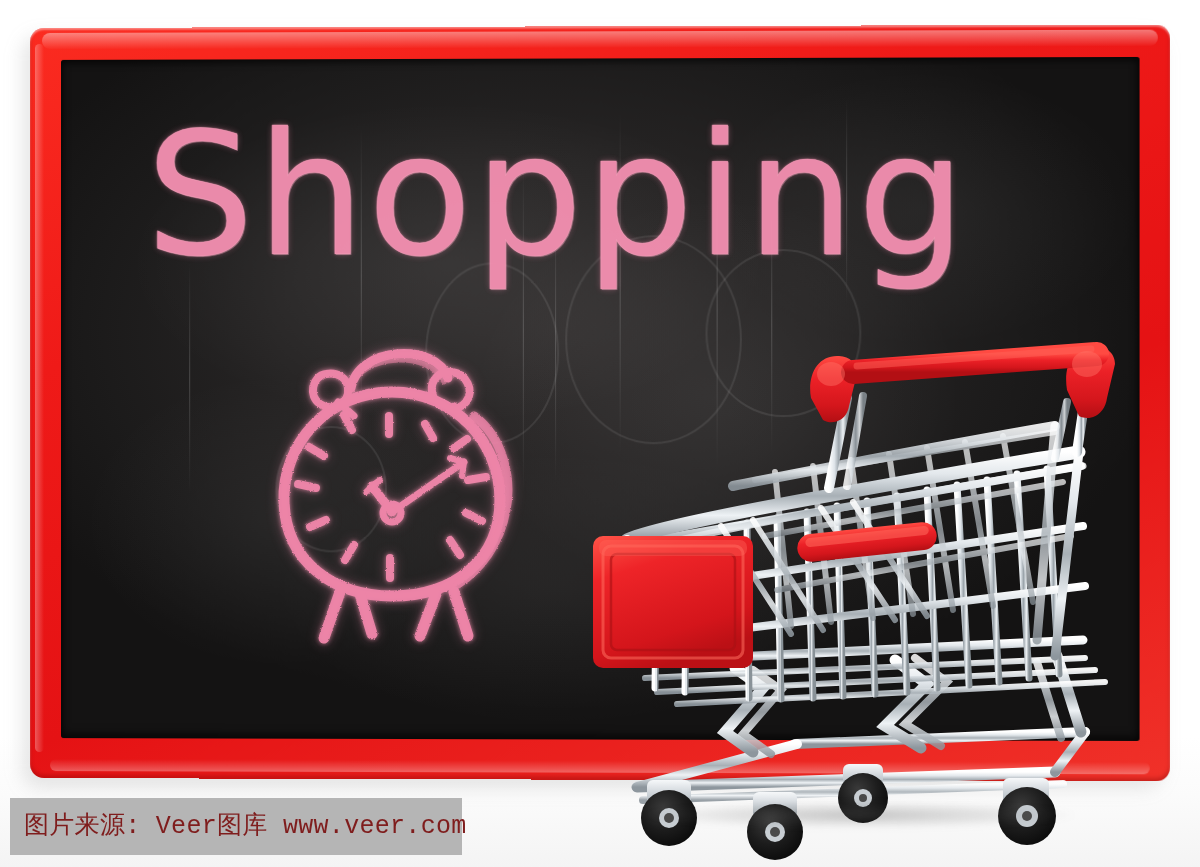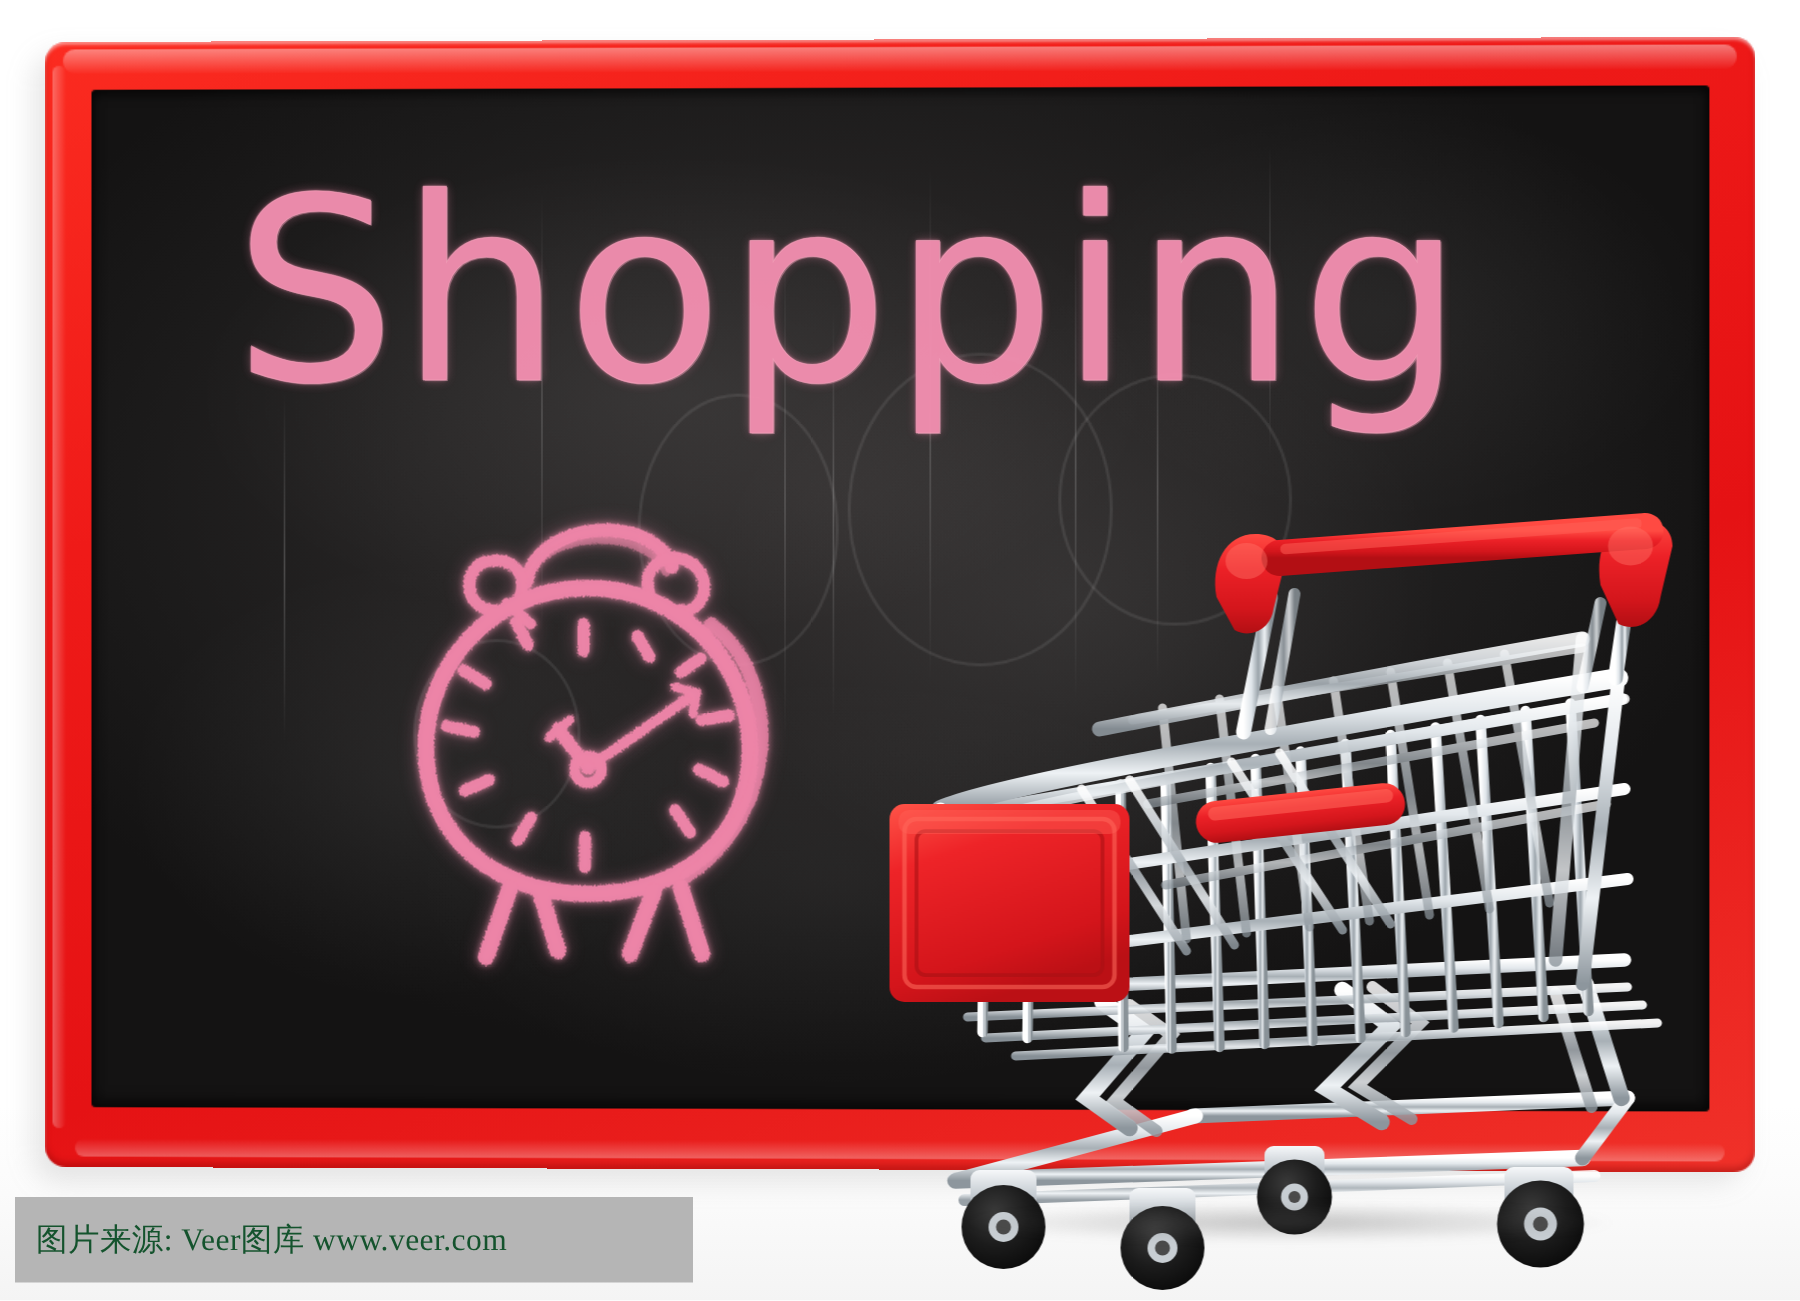--- a/index.html
+++ b/index.html
@@ -114,21 +114,21 @@
   
   .ghost {
     position:absolute;
     border: 2px solid rgba(225,225,225,0.10);
     border-radius: 50%;
   }
 
   
   .chalk-word {
     position: absolute;
-    left: 156px;
+    left: 146px;
     top: 100px;
     width: 800px;
     height: 190px;
     color: #f38fb0;
     font-family: "DejaVu Sans", sans-serif;
     font-size: 170px;
     line-height: 190px;
     letter-spacing: 3px;
     font-weight: 400;
     white-space: nowrap;
@@ -179,23 +179,23 @@
     top: 798px;
     width: 452px;
     height: 57px;
     background: #b5b5b5;
     display: flex;
     align-items: center;
     padding-left: 14px;
     box-sizing: border-box;
   }
   .watermark-text {
-    color: #14532d;
-    font-family: Liberation Serif, serif;
-    font-size: 21px;
+    color: #7f1d1d;
+    font-family: Liberation Mono, monospace;
+    font-size: 25px;
     line-height: 1;
     letter-spacing: 0.3px;
     white-space: nowrap;
   }
 </style>
 </head>
 <body>
 
 <div id="stage">
 

